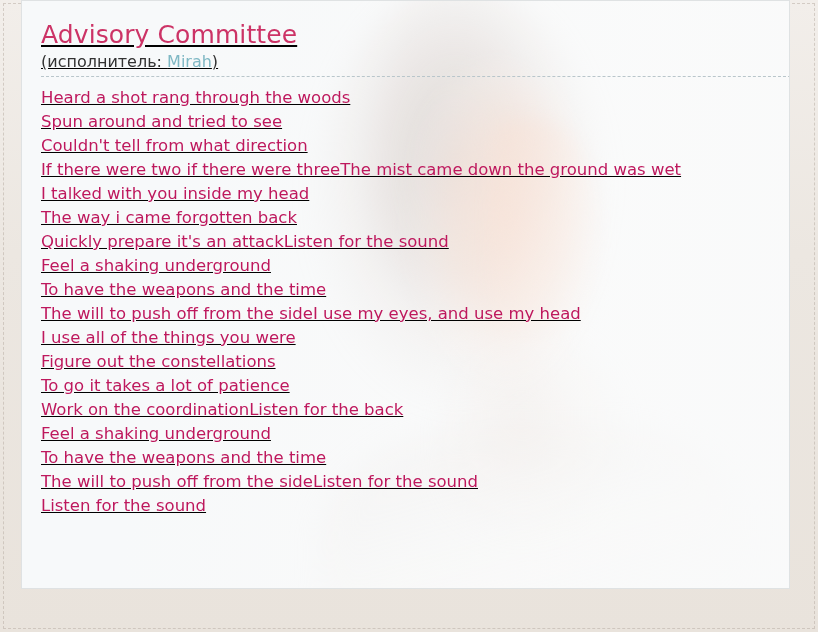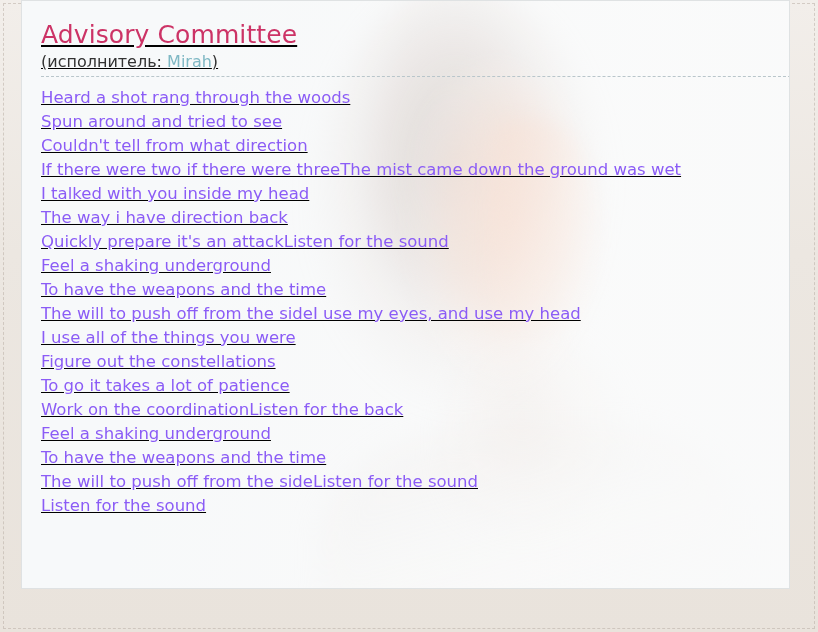--- a/index.html
+++ b/index.html
@@ -168,21 +168,21 @@
     width: 750px;
     height: 0;
     border: 0;
     border-top: 1px dashed #b9c6cb;
   }
 
   .lyrics {
     margin: 9px 0 0 0;
     font-size: 16.5px;
     line-height: 24px;
-    color: #8b5cf6;
+    color: #be185d;
     white-space: nowrap;
   }
   .lyric-line {
     white-space: nowrap;
   }
 </style>
 </head>
 <body>
 
 <div class="page-frame">
@@ -207,21 +207,21 @@
       </div>
 
       <hr class="divider">
 
       <div class="lyrics" id="lyrics-container">
           <div class="lyric-line">Heard a shot rang through the woods</div>
           <div class="lyric-line">Spun around and tried to see</div>
           <div class="lyric-line">Couldn't tell from what direction</div>
           <div class="lyric-line">If there were two if there were threeThe mist came down the ground was wet</div>
           <div class="lyric-line">I talked with you inside my head</div>
-          <div class="lyric-line">The way i have direction back</div>
+          <div class="lyric-line">The way i came forgotten back</div>
           <div class="lyric-line">Quickly prepare it's an attackListen for the sound</div>
           <div class="lyric-line">Feel a shaking underground</div>
           <div class="lyric-line">To have the weapons and the time</div>
           <div class="lyric-line">The will to push off from the sideI use my eyes, and use my head</div>
           <div class="lyric-line">I use all of the things you were</div>
           <div class="lyric-line">Figure out the constellations</div>
           <div class="lyric-line">To go it takes a lot of patience</div>
           <div class="lyric-line">Work on the coordinationListen for the back</div>
           <div class="lyric-line">Feel a shaking underground</div>
           <div class="lyric-line">To have the weapons and the time</div>

